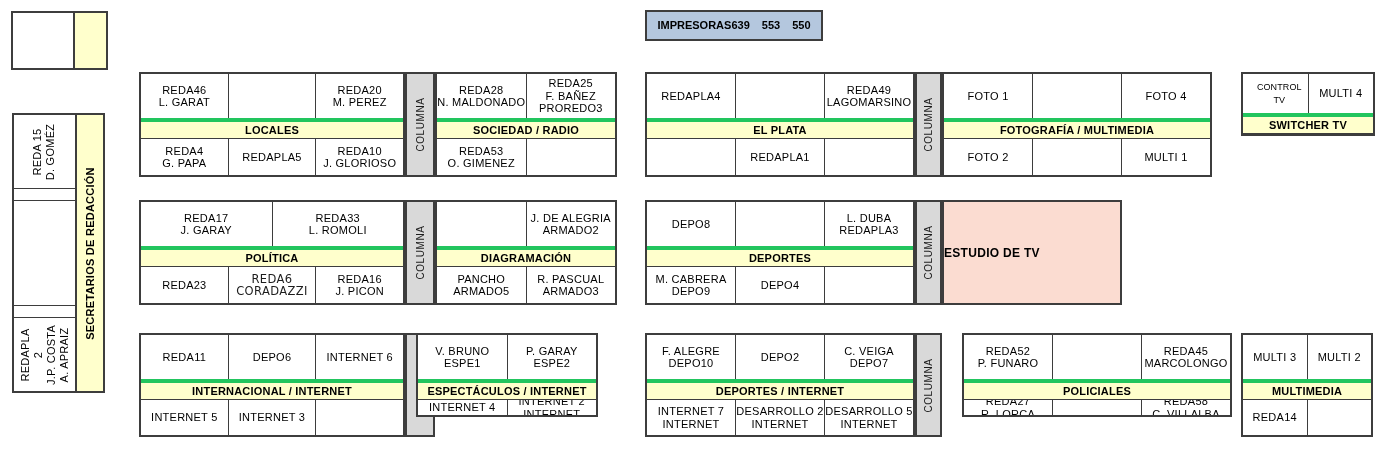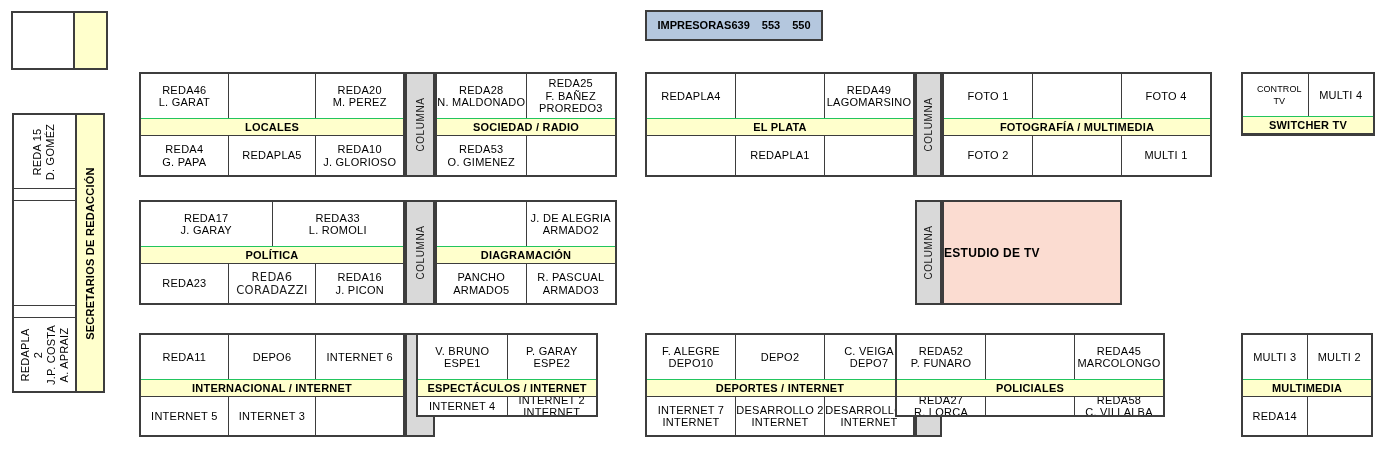--- a/index.html
+++ b/index.html
@@ -20,21 +20,21 @@
     text-align:center;overflow:hidden;
   }
   .crow .cell + .cell{border-left:1px solid #3d3d3d;}
   .ct{
     display:block;white-space:pre-line;font-size:11px;line-height:12.5px;
     letter-spacing:0.25px;
   }
   .ct.alt{font-family:"DejaVu Sans",sans-serif;font-size:11.5px;letter-spacing:0.4px;color:#1c1c1c;}
   .ct.small{font-size:9px;letter-spacing:0.1px;margin-left:8px;}
   .band{
-    height:16px;background:#FFFFCC;border-top:1px solid #22c55e;border-bottom:1px solid #3d3d3d;
+    height:16px;background:#FFFFCC;border-top:4px solid #22c55e;border-bottom:1px solid #3d3d3d;
     display:flex;align-items:center;justify-content:center;flex:none;
   }
   .band .bt{font-weight:bold;font-size:11px;letter-spacing:0.2px;white-space:nowrap;}
   
   .pillar{
     position:absolute;background:#D9D9D9;border:2px solid #3d3d3d;box-sizing:border-box;
     display:flex;align-items:center;justify-content:center;overflow:visible;
   }
   .vt{transform:rotate(-90deg);white-space:nowrap;}
   .pillar .vt{font-size:10px;letter-spacing:0.6px;color:#1c1c1c;}
@@ -294,20 +294,45 @@
           <span class="ct">PANCHO
 ARMADO5</span>
         </div>
       <div class="cell">
           <span class="ct">R. PASCUAL
 ARMADO3</span>
         </div>
     </div>
   </div>
 
+  <div class="group" style="left:645px;top:200px;width:270px;height:105px">
+    <div class="crow top">
+      <div class="cell">
+          <span class="ct">DEPO8</span>
+        </div>
+      <div class="cell"></div>
+      <div class="cell">
+          <span class="ct">L. DUBA
+REDAPLA3</span>
+        </div>
+    </div>
+    <div class="band">
+        <span class="bt">DEPORTES</span>
+      </div>
+    <div class="crow bot">
+      <div class="cell">
+          <span class="ct">M. CABRERA
+DEPO9</span>
+        </div>
+      <div class="cell">
+          <span class="ct">DEPO4</span>
+        </div>
+      <div class="cell"></div>
+    </div>
+  </div>
 
   <div class="studio">
     <span class="bt">ESTUDIO DE TV</span>
   </div>
 
   <div class="group" style="left:139px;top:333px;width:266px;height:104px">
     <div class="crow top">
       <div class="cell">
           <span class="ct">REDA11</span>
         </div>
@@ -383,21 +408,21 @@
           <span class="ct">DESARROLLO 2
 INTERNET</span>
         </div>
       <div class="cell">
           <span class="ct">DESARROLLO 5
 INTERNET</span>
         </div>
     </div>
   </div>
 
-  <div class="group" style="left:895px;top:333px;width:270px;height:84px">
+  <div class="group" style="left:962px;top:333px;width:270px;height:84px">
     <div class="crow top">
       <div class="cell">
           <span class="ct">REDA52
 P. FUNARO</span>
         </div>
       <div class="cell"></div>
       <div class="cell">
           <span class="ct">REDA45
 MARCOLONGO</span>
         </div>

